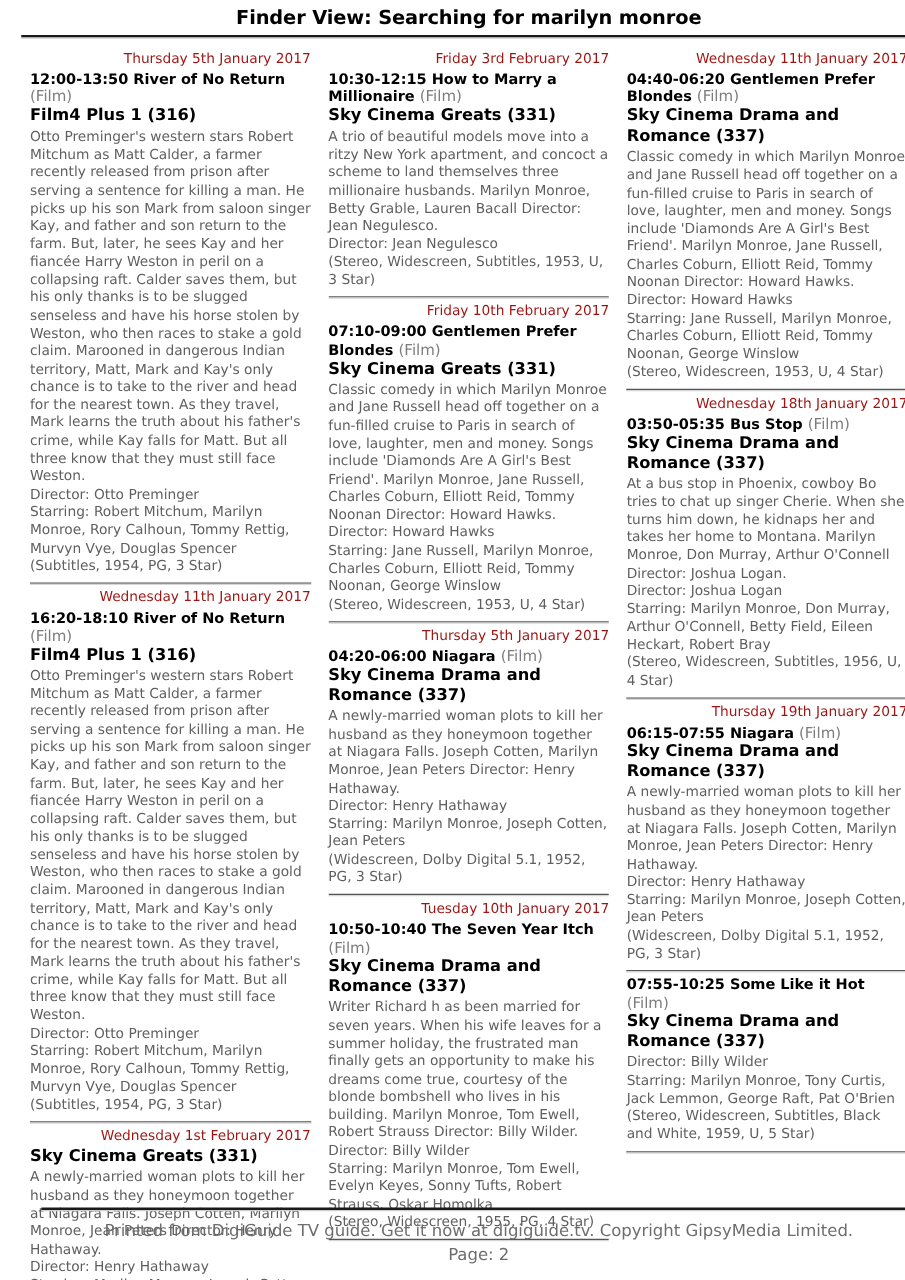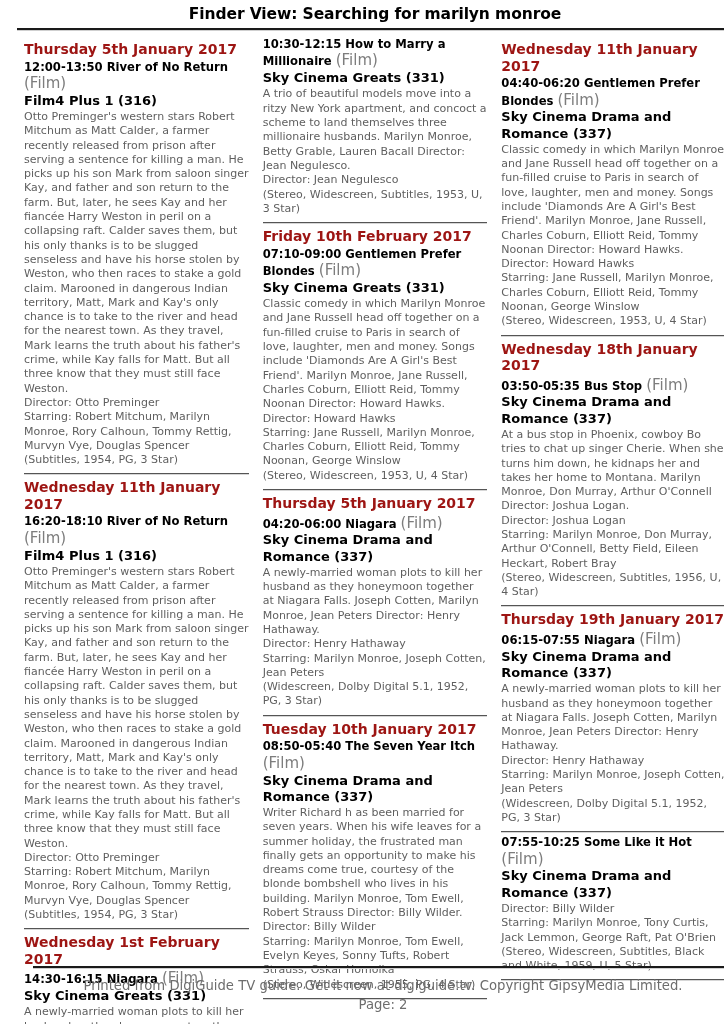--- a/index.html
+++ b/index.html
@@ -41,38 +41,38 @@
     overflow: hidden;
   }
   .col {
     width: 33.333%;
     padding: 0 7px;
   }
   .col + .col { }
   
   .date-group { }
   .date-head {
-    text-align: left;
+    text-align: right;
     color: #9d1513;
-    font-weight: bold;
-    font-size: 14px;
+    font-weight: normal;
+    font-size: 11px;
     line-height: 1.18;
     margin: 4px 0 2px 0;
   }
   .entry { margin-bottom: 0px; }
   .entry-title {
     font-weight: bold;
     font-size: 11.6px;
     color: #000;
     line-height: 1.25;
     margin: 0 0 0 0;
   }
   .entry-title .kind {
     font-weight: normal;
-    font-size: 15px;
+    font-size: 12px;
     color: #7d7d7d;
   }
   .channel {
     font-weight: bold;
     font-size: 13px;
     color: #000;
     line-height: 1.25;
     margin: 0 0 1px 0;
   }
   .desc {
@@ -142,34 +142,34 @@
               <p>Director: Otto Preminger</p>
               <p>Starring: Robert Mitchum, Marilyn Monroe, Rory Calhoun, Tommy Rettig, Murvyn Vye, Douglas Spencer</p>
               <p>(Subtitles, 1954, PG, 3 Star)</p>
             </div>
             <div class="sep"></div>
           </div>
         </div>
         <div class="date-group">
           <div class="date-head">Wednesday 1st February 2017</div>
           <div class="entry">
-            <div class="entry-title"><span>14:30-16:15 Niagara</span> <span class="kind">(Film)</span></div>
             <div class="channel">Sky Cinema Greats (331)</div>
             <div class="desc">
               <p>A newly-married woman plots to kill her husband as they honeymoon together at Niagara Falls. Joseph Cotten, Marilyn Monroe, Jean Peters Director: Henry Hathaway.</p>
               <p>Director: Henry Hathaway</p>
               <p>Starring: Marilyn Monroe, Joseph Cotten, Jean Peters</p>
               <p>(Widescreen, Dolby Digital 5.1, 1952, PG, 3 Star)</p>
             </div>
             <div class="sep"></div>
           </div>
         </div>
       </div>
     <div class="col">
         <div class="date-group">
+          <div class="date-head">Friday 3rd February 2017</div>
           <div class="entry">
             <div class="entry-title"><span>10:30-12:15 How to Marry a Millionaire</span> <span class="kind">(Film)</span></div>
             <div class="channel">Sky Cinema Greats (331)</div>
             <div class="desc">
               <p>A trio of beautiful models move into a ritzy New York apartment, and concoct a scheme to land themselves three millionaire husbands. Marilyn Monroe, Betty Grable, Lauren Bacall Director: Jean Negulesco.</p>
               <p>Director: Jean Negulesco</p>
               <p>(Stereo, Widescreen, Subtitles, 1953, U, 3 Star)</p>
             </div>
             <div class="sep"></div>
           </div>
@@ -198,21 +198,21 @@
               <p>Director: Henry Hathaway</p>
               <p>Starring: Marilyn Monroe, Joseph Cotten, Jean Peters</p>
               <p>(Widescreen, Dolby Digital 5.1, 1952, PG, 3 Star)</p>
             </div>
             <div class="sep"></div>
           </div>
         </div>
         <div class="date-group">
           <div class="date-head">Tuesday 10th January 2017</div>
           <div class="entry">
-            <div class="entry-title"><span>08:50-05:40 The Seven Year Itch</span> <span class="kind">(Film)</span></div>
+            <div class="entry-title"><span>10:50-10:40 The Seven Year Itch</span> <span class="kind">(Film)</span></div>
             <div class="channel">Sky Cinema Drama and Romance (337)</div>
             <div class="desc">
               <p>Writer Richard h as been married for seven years. When his wife leaves for a summer holiday, the frustrated man finally gets an opportunity to make his dreams come true, courtesy of the blonde bombshell who lives in his building. Marilyn Monroe, Tom Ewell, Robert Strauss Director: Billy Wilder.</p>
               <p>Director: Billy Wilder</p>
               <p>Starring: Marilyn Monroe, Tom Ewell, Evelyn Keyes, Sonny Tufts, Robert Strauss, Oskar Homolka</p>
               <p>(Stereo, Widescreen, 1955, PG, 4 Star)</p>
             </div>
             <div class="sep"></div>
           </div>
         </div>

